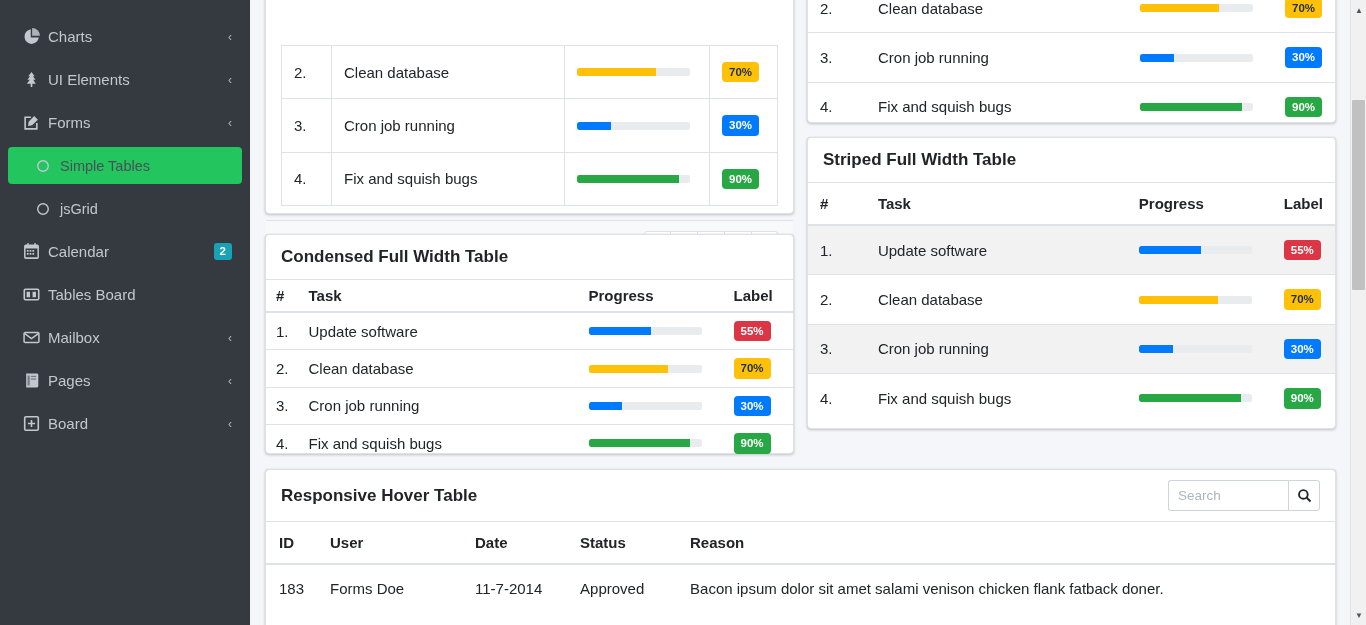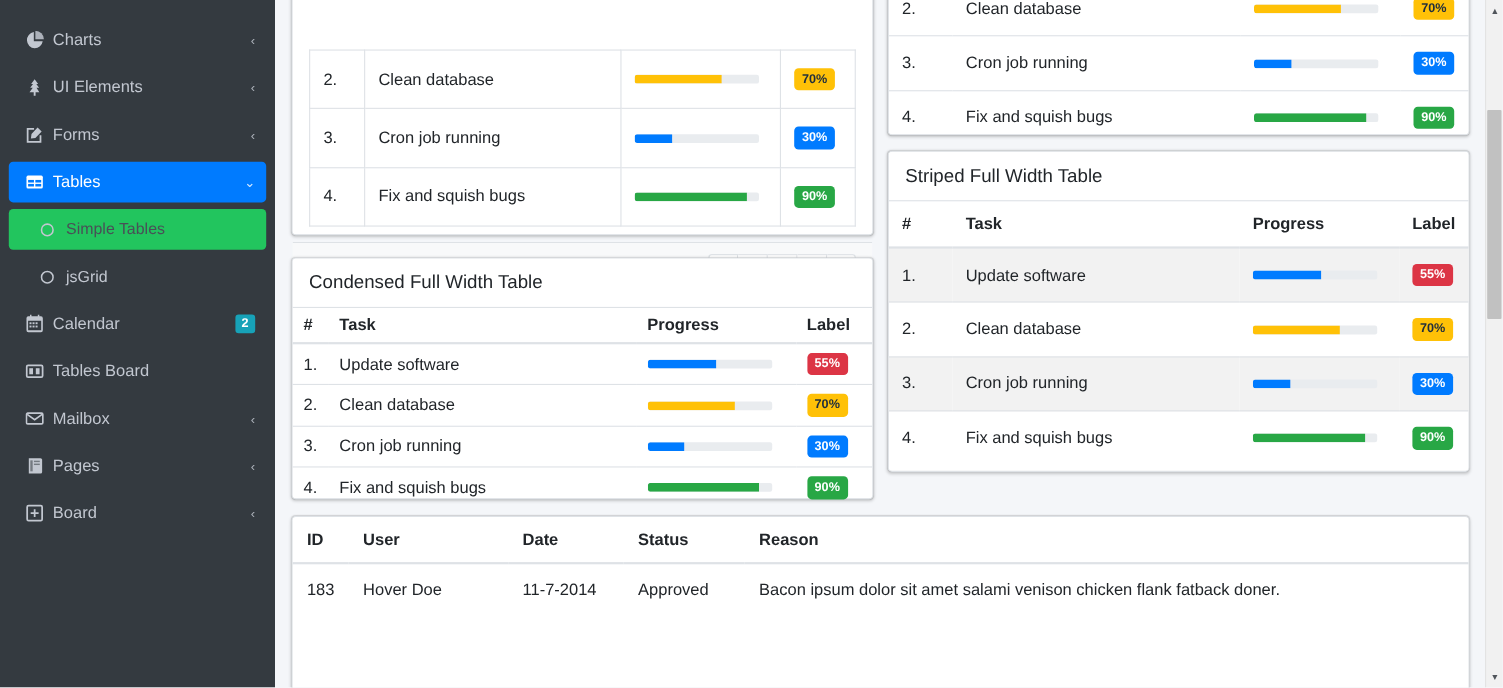--- a/index.html
+++ b/index.html
@@ -66,21 +66,21 @@
     background: #fff;
     border: 1px solid #dee2e6;
     border-radius: 4px;
     box-shadow: 0 0 1px rgba(0,0,0,.125), 0 1px 3px rgba(0,0,0,.2);
   }
   .card-header {
     padding: 12px 15px;
     border-bottom: 1px solid #dee2e6;
     display: flex; align-items: center; justify-content: space-between;
   }
-  .card-title { font-size: 17px; color: #212529; font-weight: 400; }
+  .card-title { font-size: 17px; color: #212529; font-weight: 700; }
   .card-footer {
     background: #f8f9fa;
     border-top: 1px solid #dee2e6;
     padding: 10px 15px;
     display: flex; justify-content: flex-end;
     border-radius: 0 0 4px 4px;
   }
 
   table { width: 100%; border-collapse: collapse; }
   th, td {
@@ -218,33 +218,20 @@
         <span class="ic">
           <svg class="gi" width="17" height="17" viewBox="0 0 16 16" fill="none" stroke="currentColor" stroke-width="1.5">
             <path d="M13 8.5V14H2V3h5.5"></path>
             <path d="M10.5 1.8 14 5.3 8.6 10.7l-3.8.5.5-3.8 5.2-5.6z" fill="currentColor" stroke="none"></path>
           </svg>
         </span>
         <span class="lbl">Forms</span>
         <span class="arrow">‹</span>
       </div>
 
-      <div class="nav-item active">
-        <span class="ic">
-          <svg class="gi" width="17" height="17" viewBox="0 0 16 16" fill="currentColor">
-            <rect x="1" y="2.5" width="14" height="11" rx="1.3"></rect>
-            <rect x="2.4" y="6.2" width="5" height="2.2" fill="#007bff"></rect>
-            <rect x="8.6" y="6.2" width="5" height="2.2" fill="#007bff"></rect>
-            <rect x="2.4" y="9.6" width="5" height="2.2" fill="#007bff"></rect>
-            <rect x="8.6" y="9.6" width="5" height="2.2" fill="#007bff"></rect>
-          </svg>
-        </span>
-        <span class="lbl">Tables</span>
-        <span class="arrow">⌄</span>
-      </div>
 
       <div class="nav-item sub current">
         <span class="ic">
           <svg class="gi" width="14" height="14" viewBox="0 0 16 16" fill="none" stroke="currentColor" stroke-width="1.6">
               <circle cx="8" cy="8" r="6"></circle>
             </svg>
         </span>
         <span class="lbl">Simple Tables</span>
       </div>
       <div class="nav-item sub">
@@ -520,34 +507,48 @@
                   <i style="width:90%;background:#28a745"></i>
                 </div>
               </td>
               <td><span class="pct" style="background:#28a745">90%</span></td>
             </tr>
           </tbody>
       </table>
     </div>
 
     <div class="card" style="left:15px; top:469px; width:1071px; height:180px;">
+      <div class="card-header" style="padding:10px 15px;">
+        <span class="card-title">Responsive Hover Table</span>
+        <div class="searchbox">
+          <input type="text" placeholder="Search" style="">
+          <button>
+            <span>
+              <svg class="gi" width="15" height="15" viewBox="0 0 16 16" fill="none" stroke="currentColor" stroke-width="2">
+                <circle cx="6.8" cy="6.8" r="4.6"></circle>
+                  <path d="m10.4 10.4 4 4"></path>
+              </svg>
+            </span>
+          </button>
+        </div>
+      </div>
       <table class="t-hover">
         <thead>
             <tr id="th-hover">
               <th style="width:50px">ID</th>
               <th style="width:145px">User</th>
               <th style="width:105px">Date</th>
               <th style="width:110px">Status</th>
               <th>Reason</th>
             </tr>
           </thead>
         <tbody id="tb-hover">
             <tr>
               <td>183</td>
-              <td>Hover Doe</td>
+              <td>Forms Doe</td>
               <td>11-7-2014</td>
               <td>Approved</td>
               <td>Bacon ipsum dolor sit amet salami venison chicken flank fatback doner.</td>
             </tr>
           </tbody>
       </table>
     </div>
 
   </div>
 

